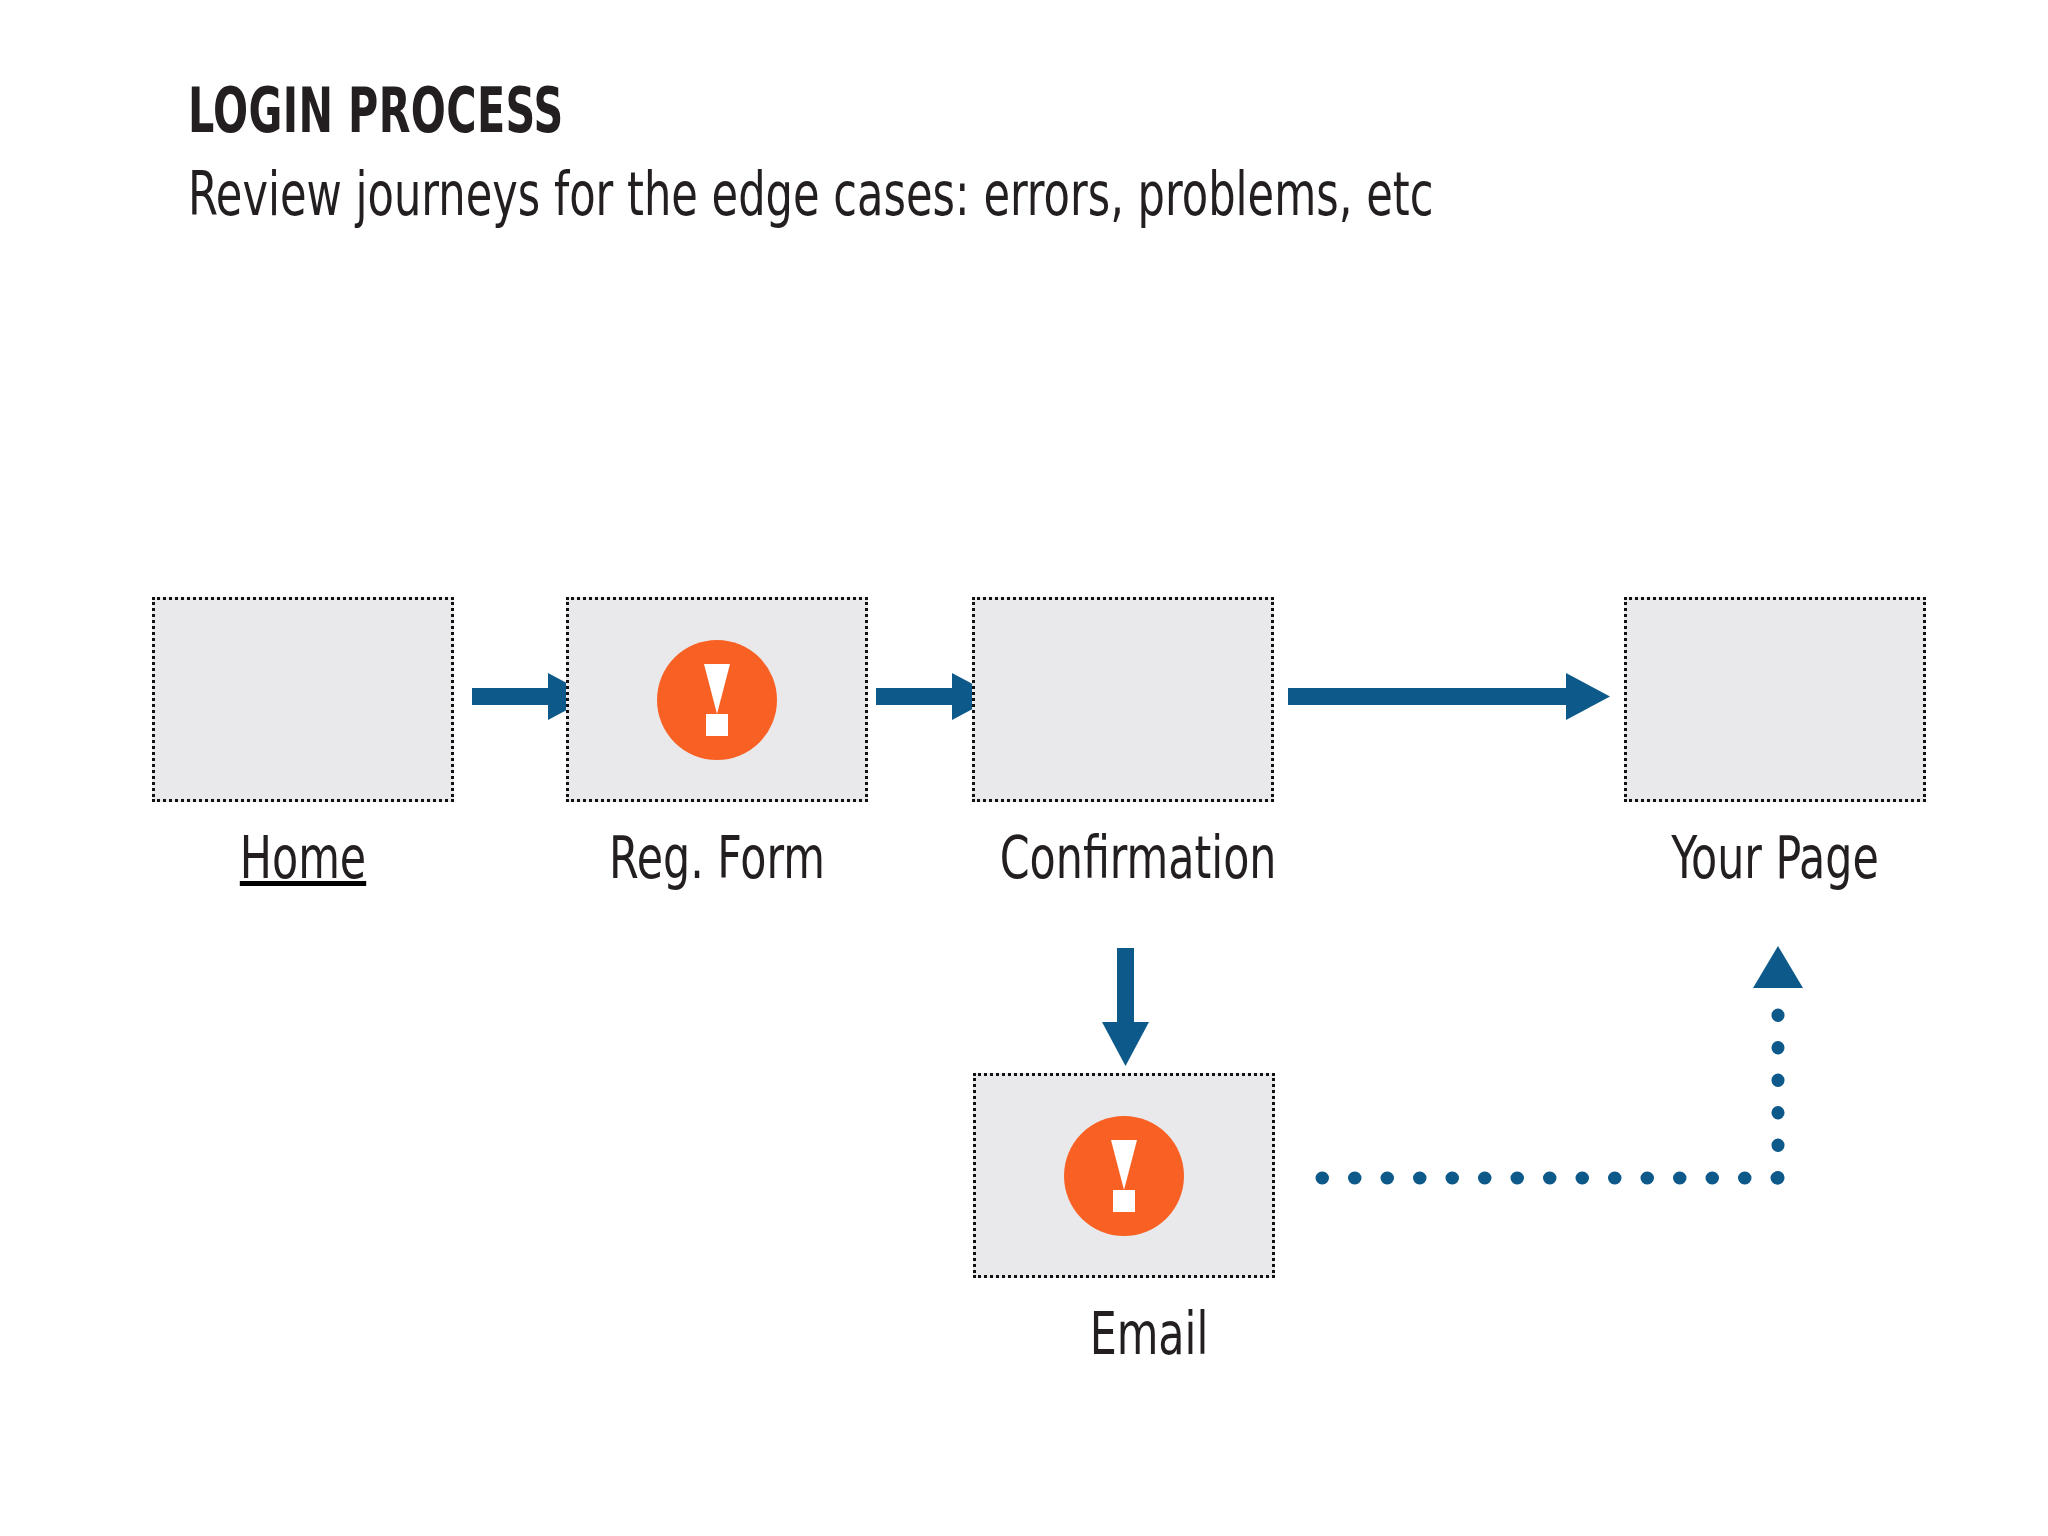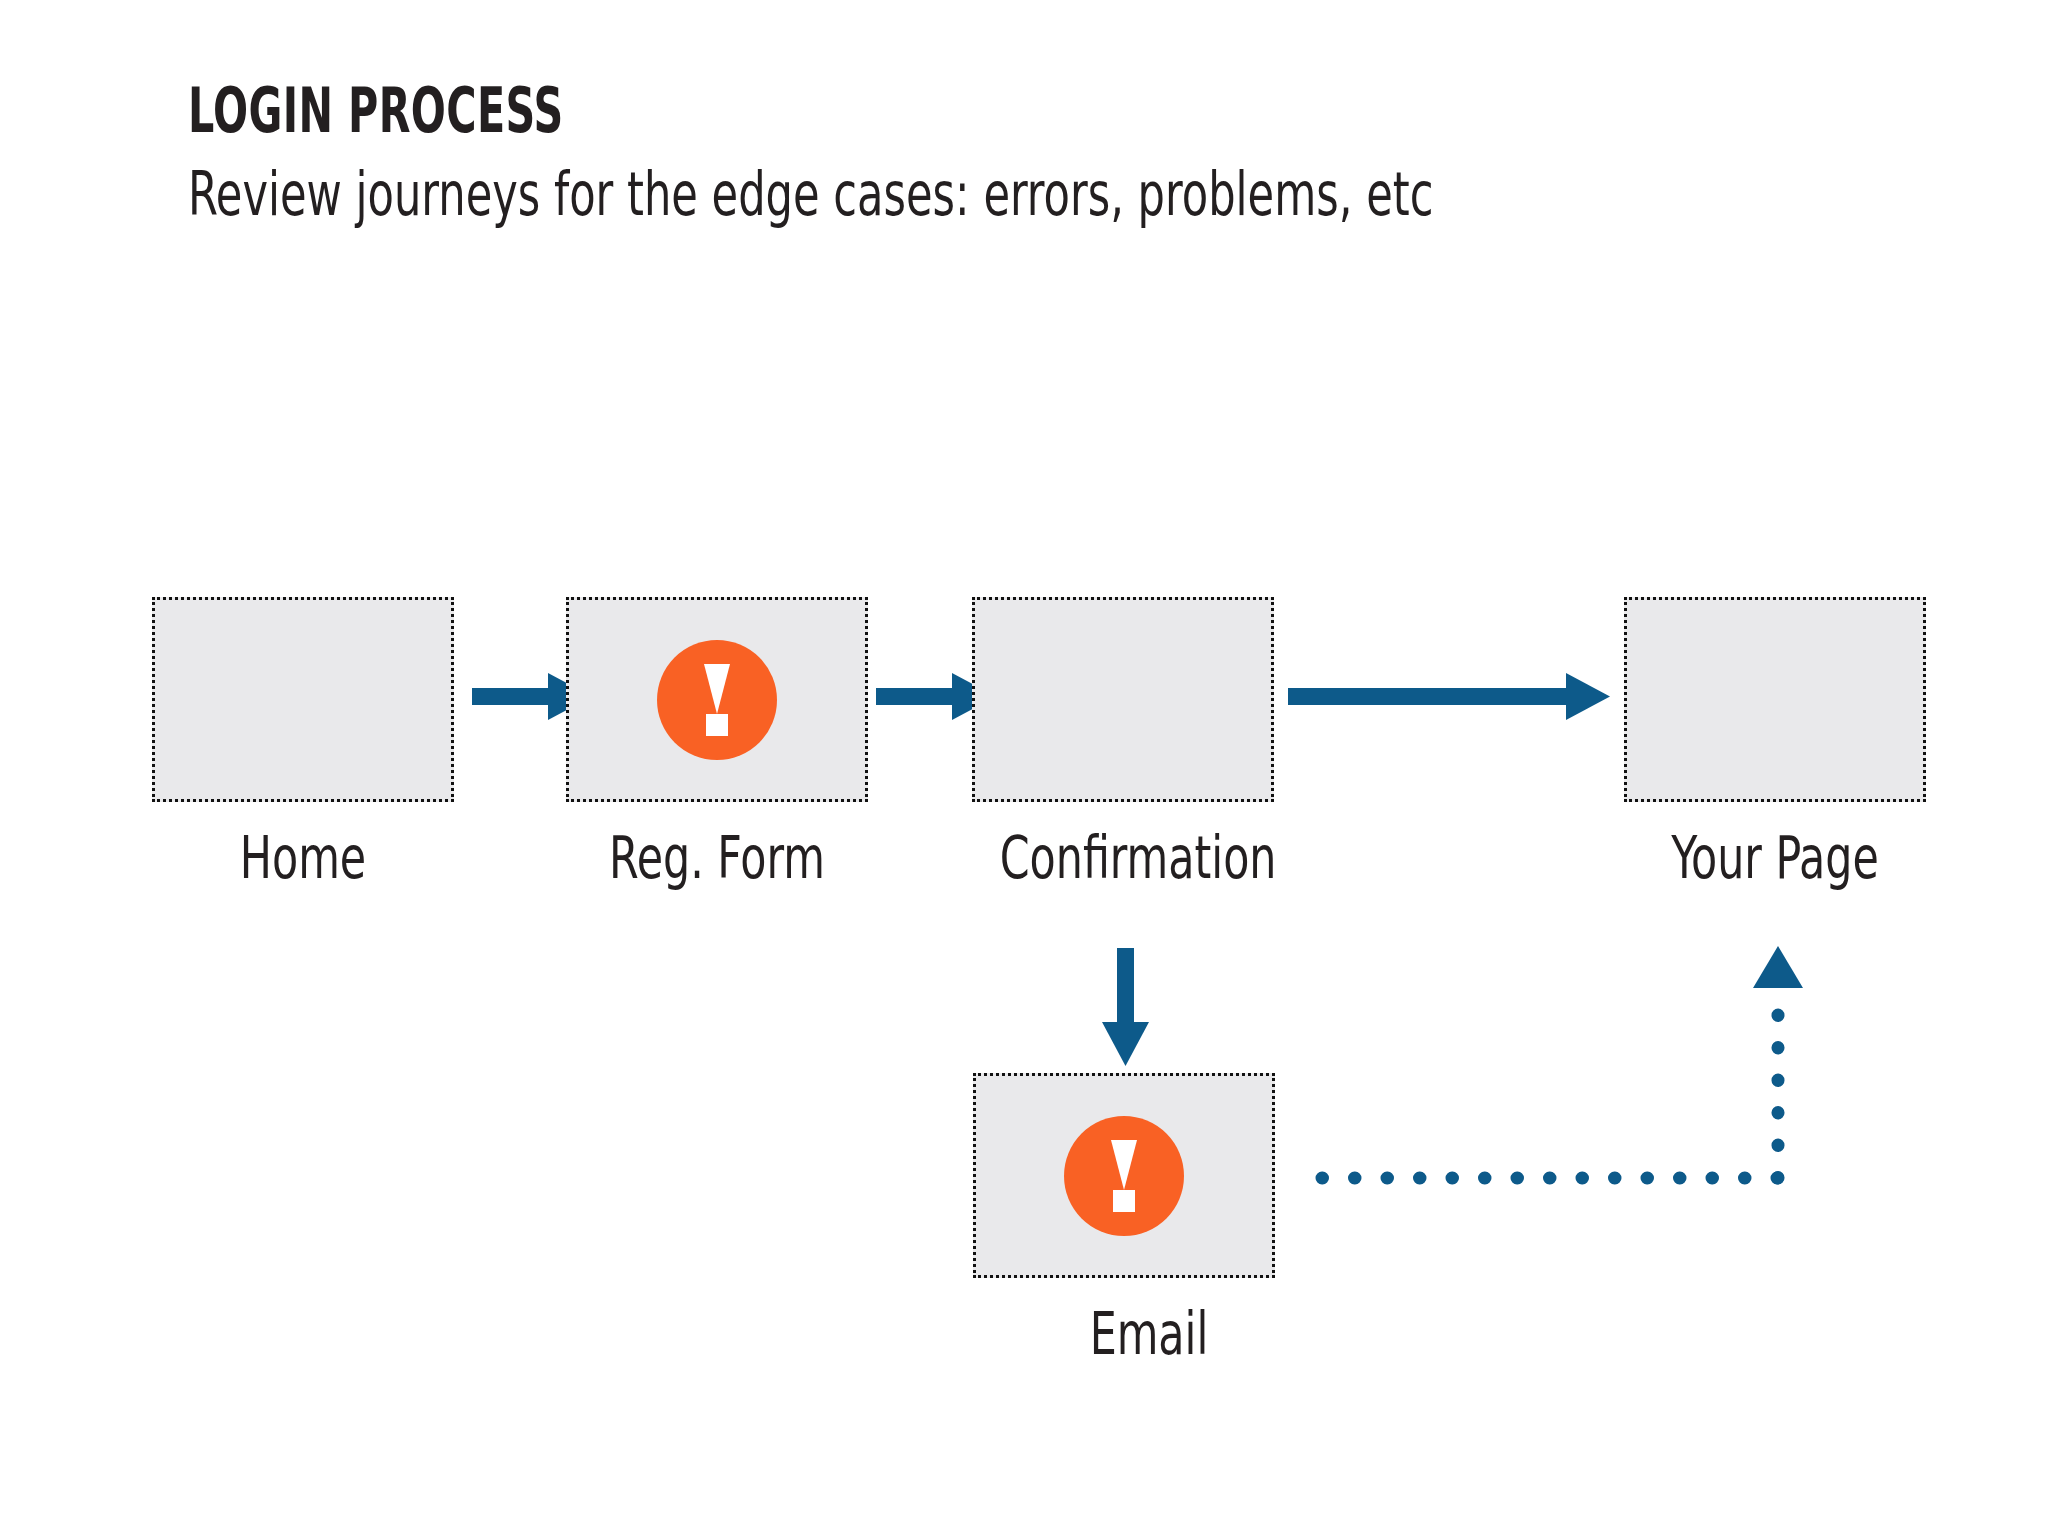--- a/index.html
+++ b/index.html
@@ -146,21 +146,21 @@
       <polygon points="1102,1022 1149,1022 1125.5,1066" fill="#0D5A8A"></polygon>
     </g>
 
     <g>
       <path d="M 1322 1178 H 1778" stroke="#0D5A8A" stroke-width="13" stroke-linecap="round" stroke-dasharray="0.5 32" fill="none"></path>
       <path d="M 1778 1178 V 1000" stroke="#0D5A8A" stroke-width="13" stroke-linecap="round" stroke-dasharray="0.5 32" fill="none"></path>
       <polygon points="1753,988 1803,988 1778,946" fill="#0D5A8A"></polygon>
     </g>
   </svg>
 
-  <div class="node" style="left:152px; top:597px; width:302px;">
+  <div class="node" style="left:152px; top:597px; width:302px;text-decoration:underline;">
     <div class="node-box" style="width:302px; height:205px;"></div>
     <div class="node-label">Home</div>
   </div>
 
   <div class="node" style="left:566px; top:597px; width:302px;">
     <div class="node-box" style="width:302px; height:205px;">
       <div class="alert-icon">
         <div class="bang-stem"></div>
         <div class="bang-dot"></div>
       </div>

